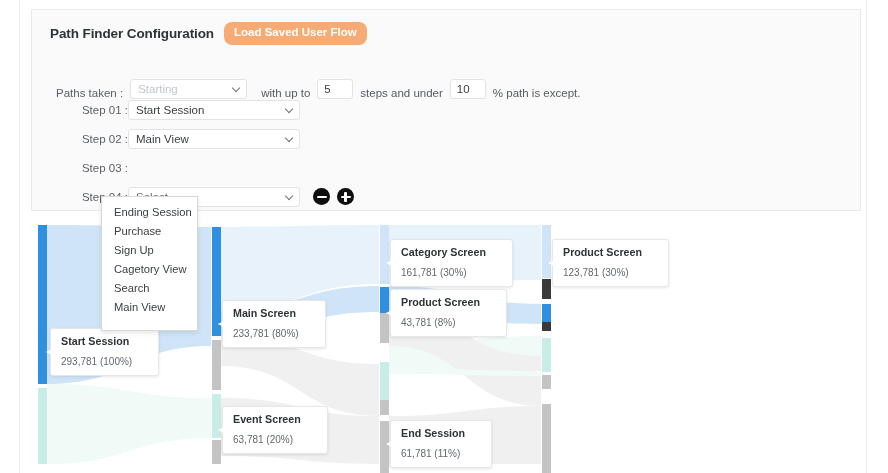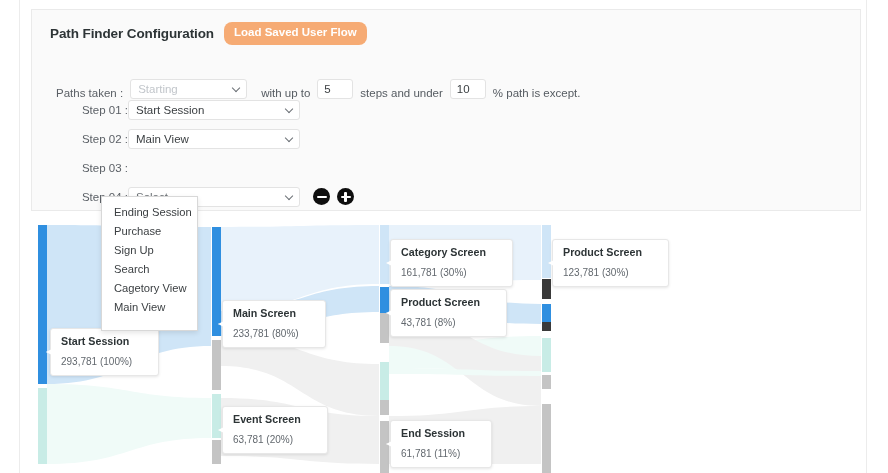--- a/index.html
+++ b/index.html
@@ -254,22 +254,22 @@
         </span>
       </div>
 
     </div>
   </div>
 
   <div class="dropdown-menu">
     <div class="opt">Ending Session</div>
     <div class="opt">Purchase</div>
     <div class="opt">Sign Up</div>
+    <div class="opt">Cagetory View</div>
     <div class="opt">Search</div>
-    <div class="opt">Cagetory View</div>
     <div class="opt">Main View</div>
   </div>
 
   <div class="sankey">
 
     <svg width="888" height="257">
 
       <g>
 
         <path d="M47,9 C130,9 130,11 211,11 L211,130 C130,130 130,168 47,168 Z" fill="#cfe5f7"></path>

